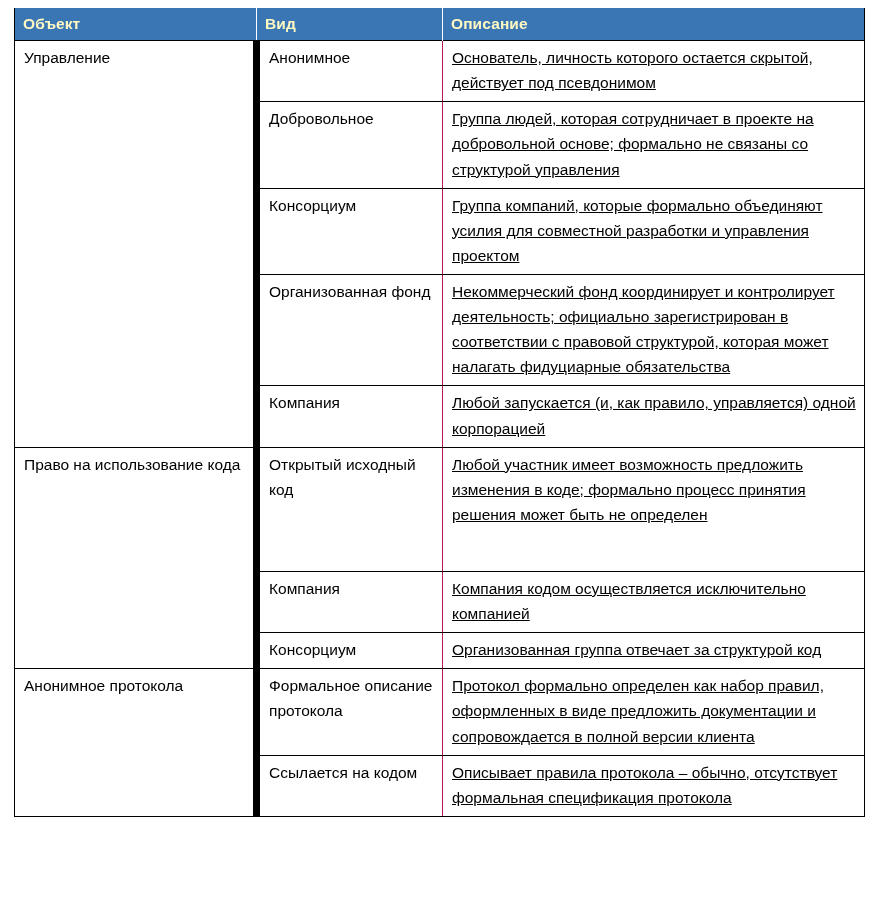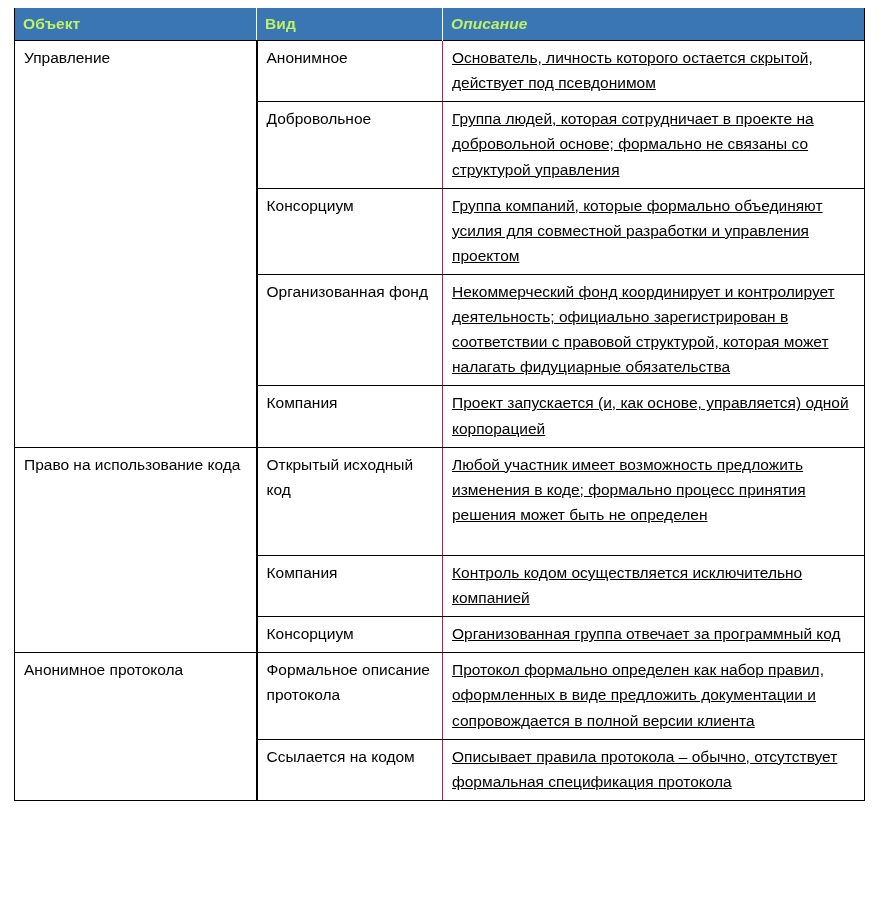--- a/index.html
+++ b/index.html
@@ -30,40 +30,40 @@
     font-size: 15.5px;
     line-height: 1.62;
   }
 
   table.gov-table col.c1 { width: 242px; }
   table.gov-table col.c2 { width: 186px; }
   table.gov-table col.c3 { width: 422px; }
 
   thead th {
     background: #3a75b4;
-    color: #bef264;
+    color: #fef9c3;
     font-weight: bold;
     text-align: left;
     padding: 3px 8px 4px 8px;
     font-size: 15.5px;
     letter-spacing: 0.1px;
     border-right: 1px solid #ffffff;
     vertical-align: middle;
     height: 22px;
   }
-  thead th.last { border-right: none; font-style: italic; }
+  thead th.last { border-right: none; }
 
   tbody td {
     vertical-align: top;
     padding: 4px 9px 6px 9px;
     border-bottom: 1px solid #000000;
     border-right: 1px solid #be185d;
   }
   tbody td.col-obj {
-    border-right: 2px solid #000000;
+    border-right: 7px solid #000000;
     margin-top: 26px;
   }
   tbody td.col-desc {
     border-right: 1px solid #000000;
     padding-right: 4px;
     text-decoration: underline;
   }
 
   
   table.gov-table {
@@ -76,21 +76,21 @@
   tr.group-end > td {
     border-bottom: 1.6px solid #000000;
   }
   tr.group-start > td.col-obj,
   tr.group-start > td.col-kind,
   tr.group-start > td.col-desc {
     border-top: 1.6px solid #000000;
   }
 
   td.spacer-pad {
-    padding-bottom: 28px;
+    padding-bottom: 44px;
   }
 
   .cell-text {
     display: block;
     white-space: pre-line;
   }
 </style>
 </head>
 <body>
 
@@ -142,48 +142,48 @@
           </td>
           <td class="col-desc">
             <span class="cell-text">Некоммерческий фонд координирует и контролирует деятельность; официально зарегистрирован в соответствии с правовой структурой, которая может налагать фидуциарные обязательства</span>
           </td>
         </tr>
         <tr class="group-end">
           <td class="col-kind">
             <span class="cell-text">Компания</span>
           </td>
           <td class="col-desc">
-            <span class="cell-text">Проект запускается (и, как основе, управляется) одной корпорацией</span>
+            <span class="cell-text">Любой запускается (и, как правило, управляется) одной корпорацией</span>
           </td>
         </tr>
         <tr class="group-start">
           <td class="col-obj" rowspan="3">
             <span class="cell-text">Право на использование кода</span>
           </td>
           <td class="col-kind spacer-pad">
             <span class="cell-text">Открытый исходный код</span>
           </td>
           <td class="col-desc spacer-pad">
             <span class="cell-text">Любой участник имеет возможность предложить изменения в коде; формально процесс принятия решения может быть не определен</span>
           </td>
         </tr>
         <tr>
           <td class="col-kind">
             <span class="cell-text">Компания</span>
           </td>
           <td class="col-desc">
-            <span class="cell-text">Контроль кодом осуществляется исключительно компанией</span>
+            <span class="cell-text">Компания кодом осуществляется исключительно компанией</span>
           </td>
         </tr>
         <tr class="group-end">
           <td class="col-kind">
             <span class="cell-text">Консорциум</span>
           </td>
           <td class="col-desc">
-            <span class="cell-text">Организованная группа отвечает за программный код</span>
+            <span class="cell-text">Организованная группа отвечает за структурой код</span>
           </td>
         </tr>
         <tr class="group-start">
           <td class="col-obj" rowspan="2">
             <span class="cell-text">Анонимное протокола</span>
           </td>
           <td class="col-kind">
             <span class="cell-text">Формальное описание протокола</span>
           </td>
           <td class="col-desc">

